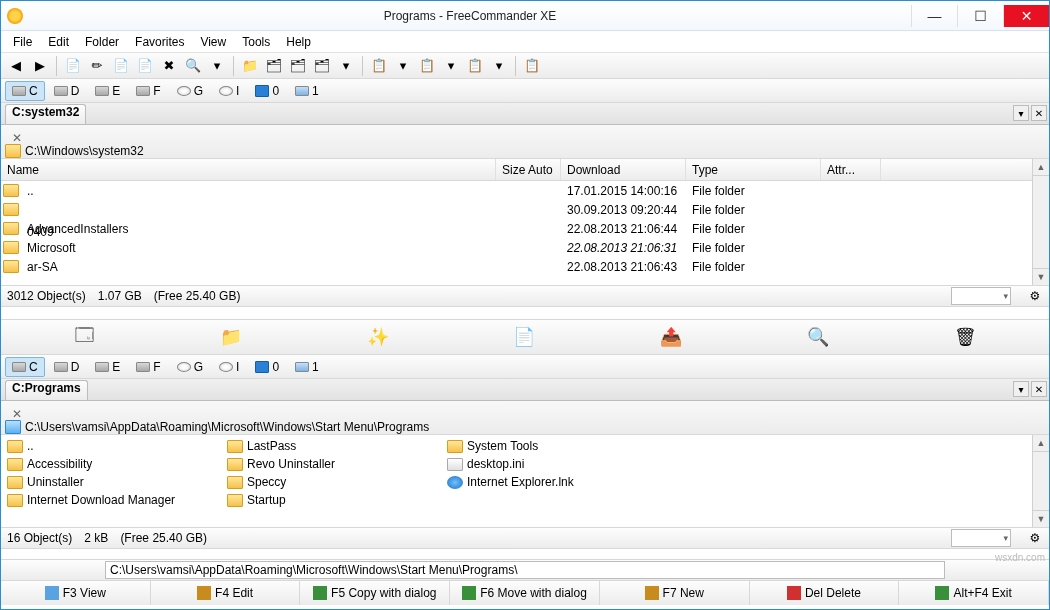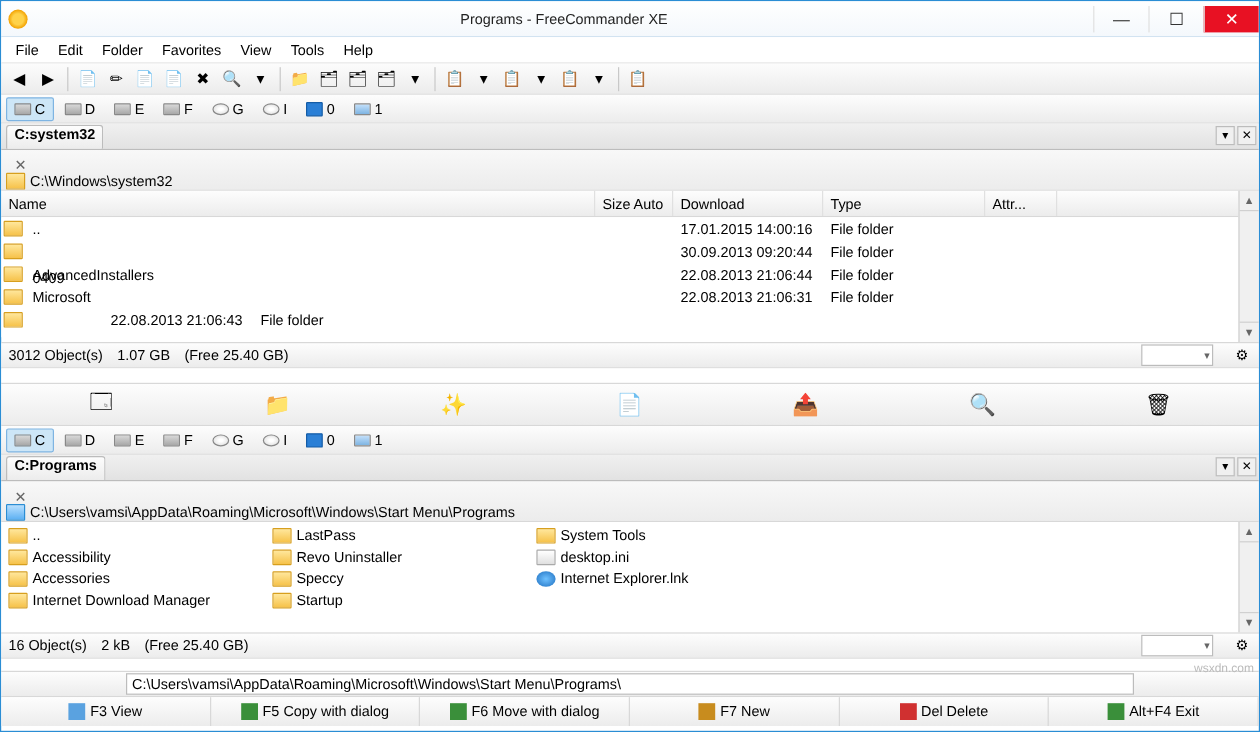--- a/index.html
+++ b/index.html
@@ -222,26 +222,27 @@
           <div class="cell" style="width: 475px;">AdvancedInstallers</div>
           <div class="cell" style="width: 65px;"></div>
           <div class="cell" style="width: 125px;">22.08.2013 21:06:44</div>
           <div class="cell" style="width: 135px;">File folder</div>
           <div class="cell" style="width: 60px;"></div>
         </div>
         <div class="row">
           <div class="ficon"></div>
           <div class="cell" style="width: 475px;">Microsoft</div>
           <div class="cell" style="width: 65px;"></div>
-          <div class="cell" style="width: 125px;">22.08.2013 21:06:31</div>
+          <div class="cell" style="width: 125px; font-style: italic;">22.08.2013 21:06:31</div>
           <div class="cell" style="width: 135px;">File folder</div>
           <div class="cell" style="width: 60px;"></div>
         </div>
         <div class="row">
           <div class="ficon"></div>
+          <div class="cell" style="width: 475px;">ar-SA</div>
           <div class="cell" style="width: 65px;"></div>
           <div class="cell" style="width: 125px;">22.08.2013 21:06:43</div>
           <div class="cell" style="width: 135px;">File folder</div>
           <div class="cell" style="width: 60px;"></div>
         </div>
       </div>
   </div>
   <div class="scrollbar">
     <span>▲</span>
     <span>▼</span>
@@ -324,21 +325,21 @@
       <div class="item">
         <div class="ficon"></div>
         <span>..</span>
       </div>
       <div class="item">
         <div class="ficon"></div>
         <span>Accessibility</span>
       </div>
       <div class="item">
         <div class="ficon"></div>
-        <span>Accessories</span>
+        <span>Uninstaller</span>
       </div>
       <div class="item">
         <div class="ficon"></div>
         <span>Internet Download Manager</span>
       </div>
       <div class="item">
         <div class="ficon"></div>
         <span>LastPass</span>
       </div>
       <div class="item">
@@ -385,20 +386,24 @@
 <div class="addr">
   <input value="C:\Users\vamsi\AppData\Roaming\Microsoft\Windows\Start Menu\Programs\" style="">
 </div>
 
 <div class="fbar" id="fbar">
     <div class="fkey">
       <span class="ico" style="background: rgb(90, 162, 224);"></span>
       <span>F3 View</span>
     </div>
     <div class="fkey">
+      <span class="ico" style="background: rgb(200, 140, 30);"></span>
+      <span>F4 Edit</span>
+    </div>
+    <div class="fkey">
       <span class="ico" style="background: rgb(58, 143, 58);"></span>
       <span>F5 Copy with dialog</span>
     </div>
     <div class="fkey">
       <span class="ico" style="background: rgb(58, 143, 58);"></span>
       <span>F6 Move with dialog</span>
     </div>
     <div class="fkey">
       <span class="ico" style="background: rgb(200, 140, 30);"></span>
       <span>F7 New</span>

